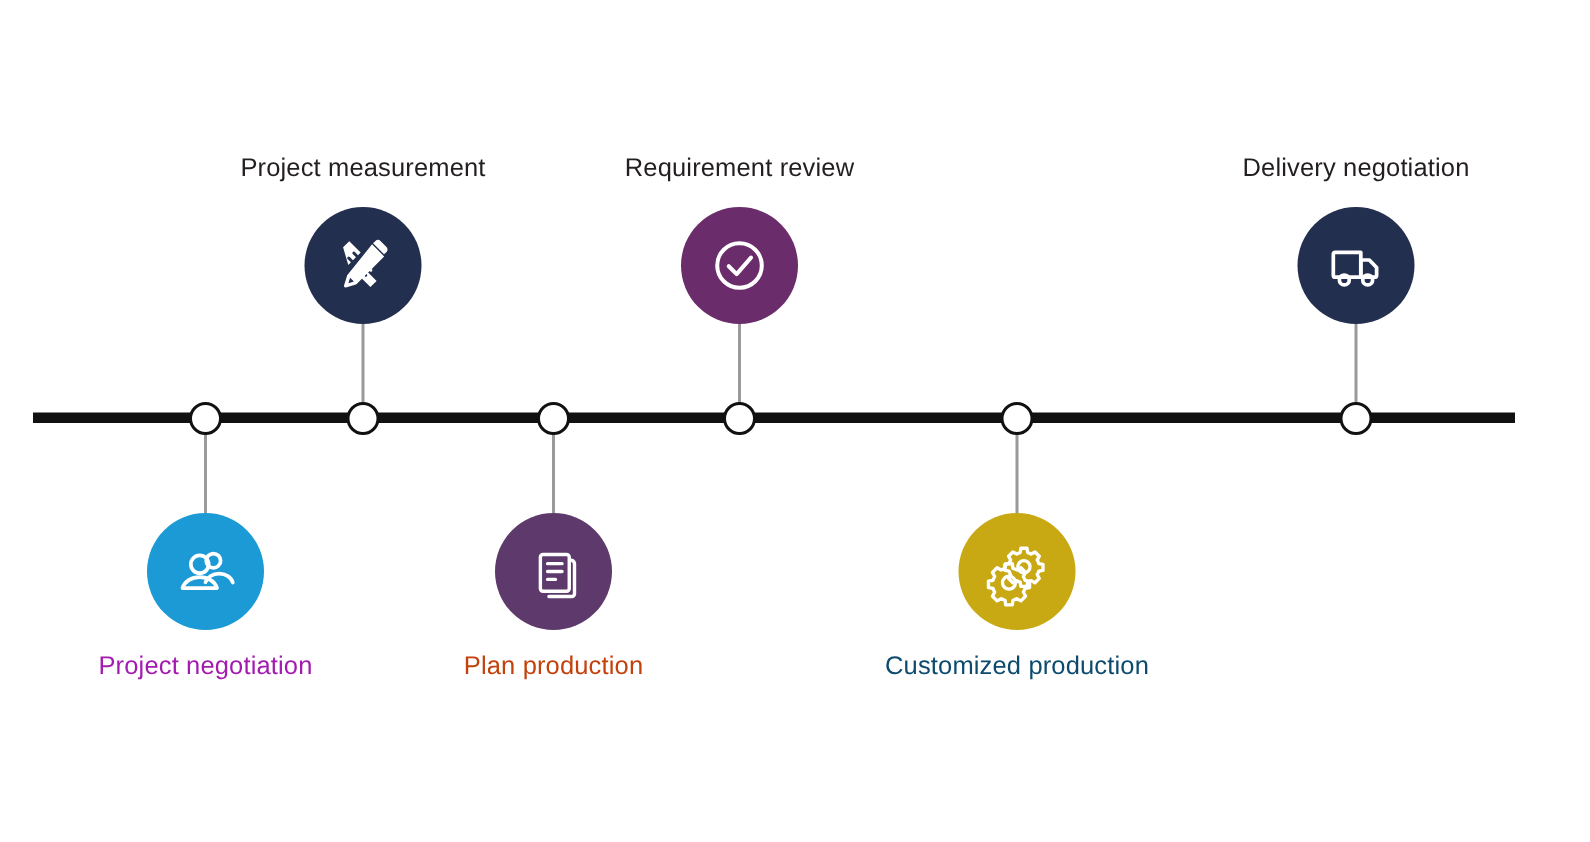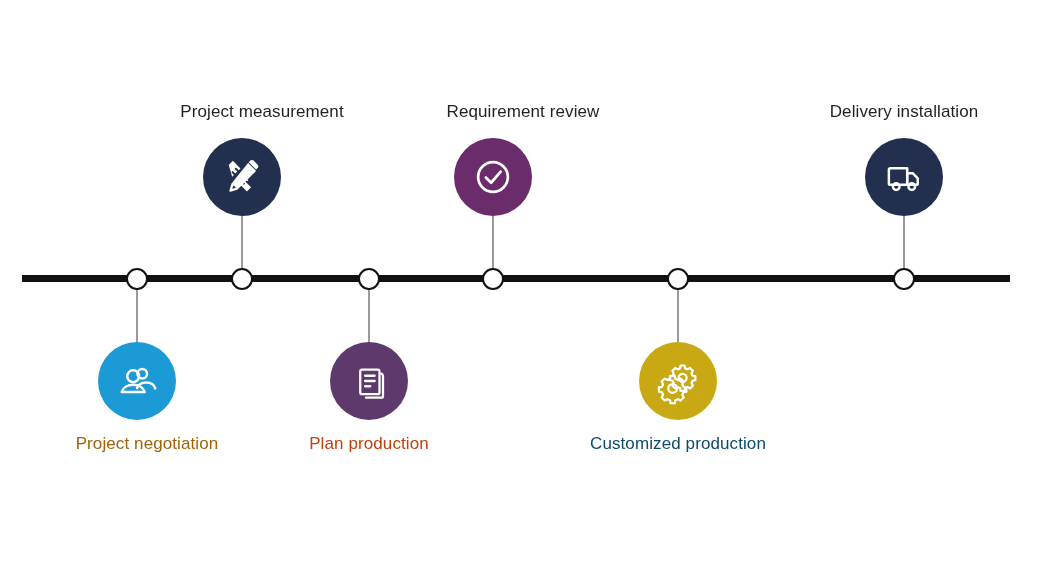--- a/index.html
+++ b/index.html
@@ -86,35 +86,35 @@
         <span>
           <svg width="46" height="46" viewBox="0 0 48 48" fill="none" stroke="#ffffff" stroke-width="2.6" stroke-linecap="round" stroke-linejoin="round">
             <circle cx="29.5" cy="16.5" r="5"></circle>
             <path d="M24 31.5c1.2-3.6 5-6 9.5-6 4.6 0 8.4 2.5 9.5 6.2"></path>
             <circle cx="20" cy="19" r="6.2"></circle>
             <path d="M8 35.5c1.4-4.6 6.2-7.6 12-7.6s10.6 3 12 7.6z"></path>
           </svg>
         </span>
       </div>
       <div class="node" style="left: 137px;"></div>
-      <div class="caption" style="left: 147px; top: 434px; color: #a16207;">Project negotiation</div>
+      <div class="caption" style="left: 137px; top: 434px; color: #a21caf;">Project negotiation</div>
       <div class="stem" style="left: 242px; top: 216px; height: 63px;"></div>
       <div class="bubble" style="left: 242px; top: 177px; background: rgb(35, 47, 78);">
         <span>
           <svg width="44" height="44" viewBox="0 0 48 48" fill="#ffffff">
             <path d="M30.6 8.6 39.4 17.4 19.4 37.4c-.2.2-.4.3-.6.4l-7.2 2.2c-.9.3-1.7-.5-1.4-1.4l2.2-7.2c.1-.2.2-.5.4-.6zM14.6 32.9l-1.2 4 4-1.2z"></path>
             <path d="M33.1 6.1c1-1 2.6-1 3.6 0l4.4 4.4c1 1 1 2.6 0 3.6l-1.8 1.8-8-8z"></path>
             <path d="M10.6 9.7 19 18.1l-3.1 3.1-2.3-2.3c-.4-.4-1.1-.4-1.5 0s-.4 1.1 0 1.5l2.3 2.3-2.6 2.6-8.4-8.4zM25 24.1l8.4 8.4-7.6 7.6-8.4-8.4 2.6-2.6 2.3 2.3c.4.4 1.1.4 1.5 0s.4-1.1 0-1.5l-2.3-2.3z" opacity="0"></path>
             <path d="M9.5 10.8 14 6.3l8.3 8.3-1.9 1.9-2.3-2.3a1.05 1.05 0 0 0-1.5 1.5l2.3 2.3-2.2 2.2-2.3-2.3a1.05 1.05 0 0 0-1.5 1.5l2.3 2.3-1.9 1.9z"></path>
             <path d="M25.6 26.9l8.3 8.3-4.5 4.5-8.3-8.3 1.9-1.9 2.3 2.3a1.05 1.05 0 0 0 1.5-1.5l-2.3-2.3 2.2-2.2 2.3 2.3a1.05 1.05 0 0 0 1.5-1.5z"></path>
           </svg>
         </span>
       </div>
       <div class="node" style="left: 242px;"></div>
-      <div class="caption" style="left: 242px; top: 102px; color: rgb(35, 31, 32); margin-left: 20px;">Project measurement</div>
+      <div class="caption" style="left: 242px; top: 102px; color: rgb(35, 31, 32);">Project measurement</div>
       <div class="stem" style="left: 369px; top: 279px; height: 63px;"></div>
       <div class="bubble" style="left: 369px; top: 381px; background: rgb(93, 58, 107);">
         <span>
           <svg width="42" height="42" viewBox="0 0 48 48" fill="none" stroke="#ffffff" stroke-width="2.6" stroke-linecap="round" stroke-linejoin="round">
             <path d="M16 11h18a2 2 0 0 1 2 2v24a2 2 0 0 1-2 2H16a2 2 0 0 1-2-2V13a2 2 0 0 1 2-2z" fill="none"></path>
             <path d="M38 15.5c1.2.4 2 1.5 2 2.8V41a2 2 0 0 1-2 2H20.5"></path>
             <path d="M19.5 18h11M19.5 24h11M19.5 30h6"></path>
           </svg>
         </span>
       </div>
@@ -123,21 +123,21 @@
       <div class="stem" style="left: 493px; top: 216px; height: 63px;"></div>
       <div class="bubble" style="left: 493px; top: 177px; background: rgb(107, 44, 107);">
         <span>
           <svg width="46" height="46" viewBox="0 0 48 48" fill="none" stroke="#ffffff" stroke-width="2.8" stroke-linecap="round" stroke-linejoin="round">
             <circle cx="24" cy="24" r="15.5"></circle>
             <path d="M16.5 24.5l5.5 5.5 10-11.5"></path>
           </svg>
         </span>
       </div>
       <div class="node" style="left: 493px;"></div>
-      <div class="caption" style="left: 493px; top: 102px; color: rgb(35, 31, 32); margin-left: 30px;">Requirement review</div>
+      <div class="caption" style="left: 493px; top: 102px; color: rgb(35, 31, 32);">Requirement review</div>
       <div class="stem" style="left: 678px; top: 279px; height: 63px;"></div>
       <div class="bubble" style="left: 678px; top: 381px; background: rgb(201, 169, 19);">
         <span>
           <svg width="48" height="48" viewBox="0 0 52 52" fill="none" stroke="#ffffff" stroke-width="2.4" stroke-linejoin="round">
             <path d="M33.2 9.2l.5 3.1c.9.25 1.75.6 2.5 1.1l2.8-1.5 3.1 3.1-1.5 2.8c.5.75.85 1.6 1.1 2.5l3.1.5v4.4l-3.1.5c-.25.9-.6 1.75-1.1 2.5l1.5 2.8-3.1 3.1-2.8-1.5c-.75.5-1.6.85-2.5 1.1l-.5 3.1h-4.4l-.5-3.1a9.6 9.6 0 0 1-2.5-1.1l-2.8 1.5-3.1-3.1 1.5-2.8a9.6 9.6 0 0 1-1.1-2.5l-3.1-.5v-4.4l3.1-.5c.25-.9.6-1.75 1.1-2.5l-1.5-2.8 3.1-3.1 2.8 1.5c.75-.5 1.6-.85 2.5-1.1l.5-3.1z"></path>
             <circle cx="31" cy="22.6" r="4.4"></circle>
             <path d="M22.6 20.4l.5 3.3c1 .27 1.92.66 2.74 1.2l3-1.6 3.35 3.35-1.6 3c.54.82.93 1.74 1.2 2.74l3.3.5v4.74l-3.3.5c-.27 1-.66 1.92-1.2 2.74l1.6 3-3.35 3.35-3-1.6c-.82.54-1.74.93-2.74 1.2l-.5 3.3h-4.74l-.5-3.3a10.3 10.3 0 0 1-2.74-1.2l-3 1.6-3.35-3.35 1.6-3a10.3 10.3 0 0 1-1.2-2.74l-3.3-.5v-4.74l3.3-.5c.27-1 .66-1.92 1.2-2.74l-1.6-3 3.35-3.35 3 1.6c.82-.54 1.74-.93 2.74-1.2l.5-3.3z"></path>
             <circle cx="20.23" cy="34.08" r="4.7"></circle>
           </svg>
         </span>
@@ -149,16 +149,16 @@
         <span>
           <svg width="44" height="44" viewBox="0 0 48 48" fill="none" stroke="#ffffff" stroke-width="2.7" stroke-linecap="round" stroke-linejoin="round">
             <path d="M9 14.5h18.5v18H9a1.5 1.5 0 0 1-1.5-1.5V16a1.5 1.5 0 0 1 1.5-1.5z"></path>
             <path d="M27.5 20h6.2l5.3 5.5V31a1.5 1.5 0 0 1-1.5 1.5h-10z"></path>
             <circle cx="15.5" cy="34.5" r="3.6"></circle>
             <circle cx="32.5" cy="34.5" r="3.6"></circle>
           </svg>
         </span>
       </div>
       <div class="node" style="left: 904px;"></div>
-      <div class="caption" style="left: 904px; top: 102px; color: rgb(35, 31, 32);">Delivery installation</div>
+      <div class="caption" style="left: 904px; top: 102px; color: rgb(35, 31, 32);">Delivery negotiation</div>
     </div>
 
 </div>
 
 </body></html>

